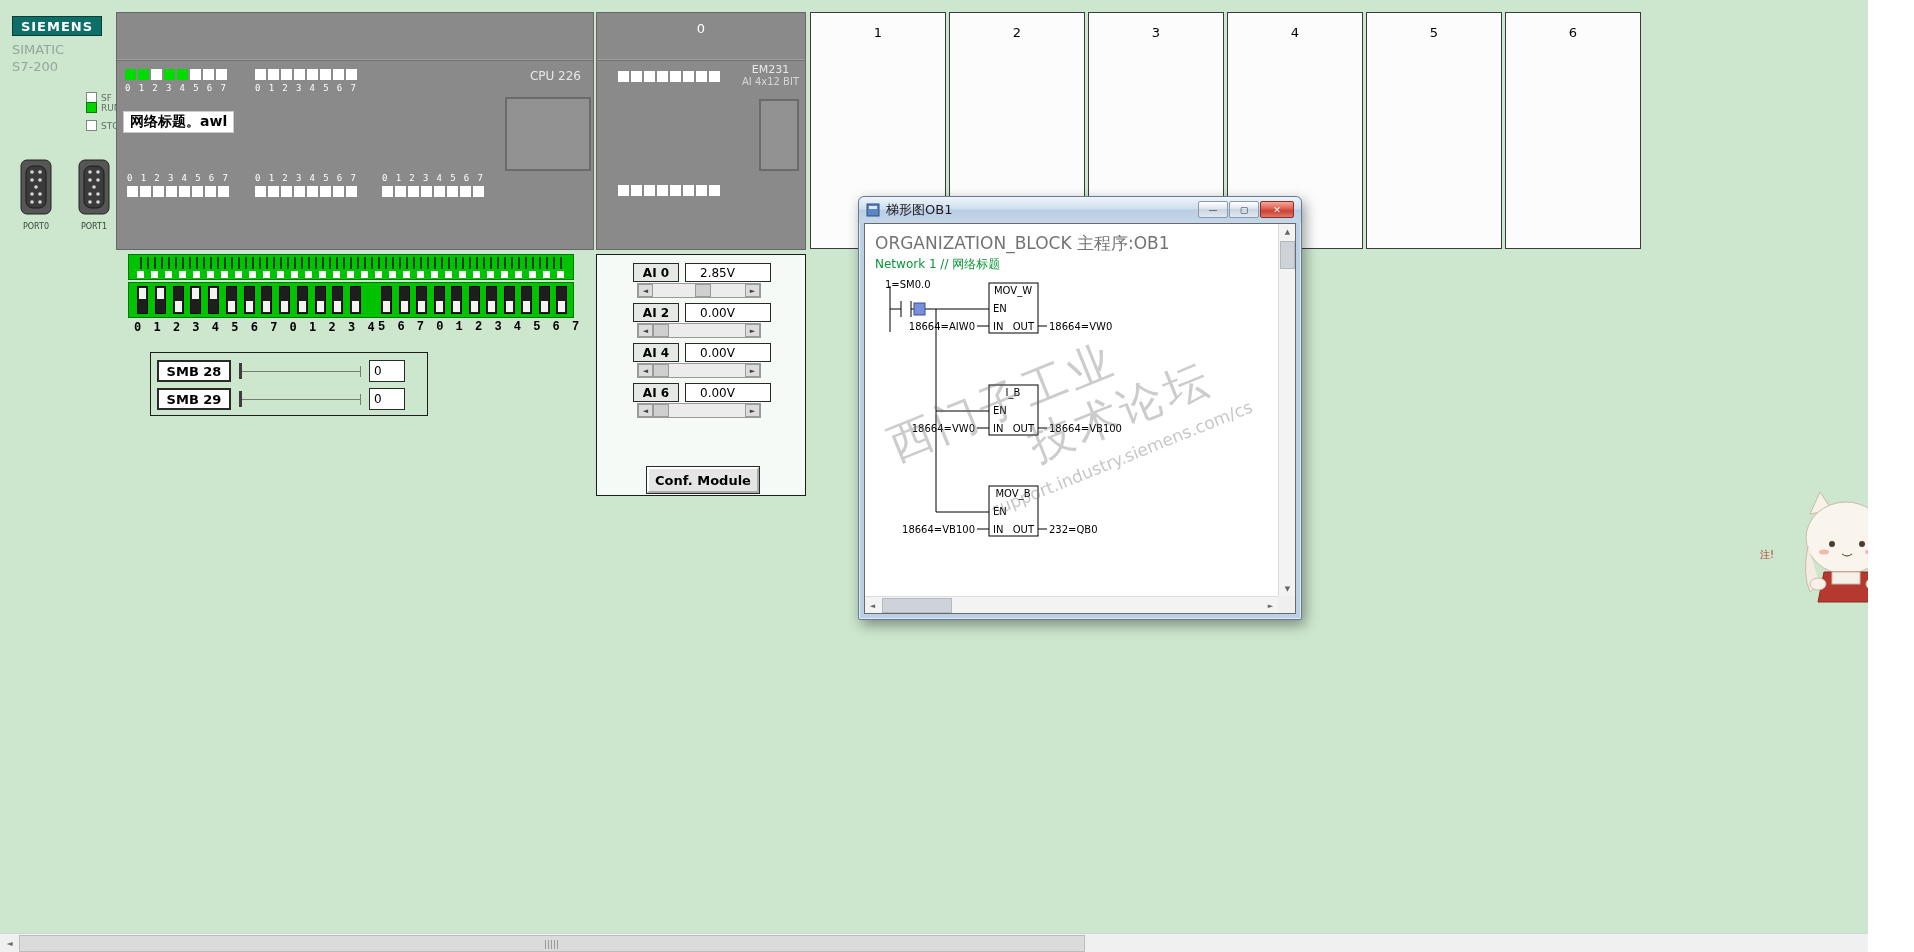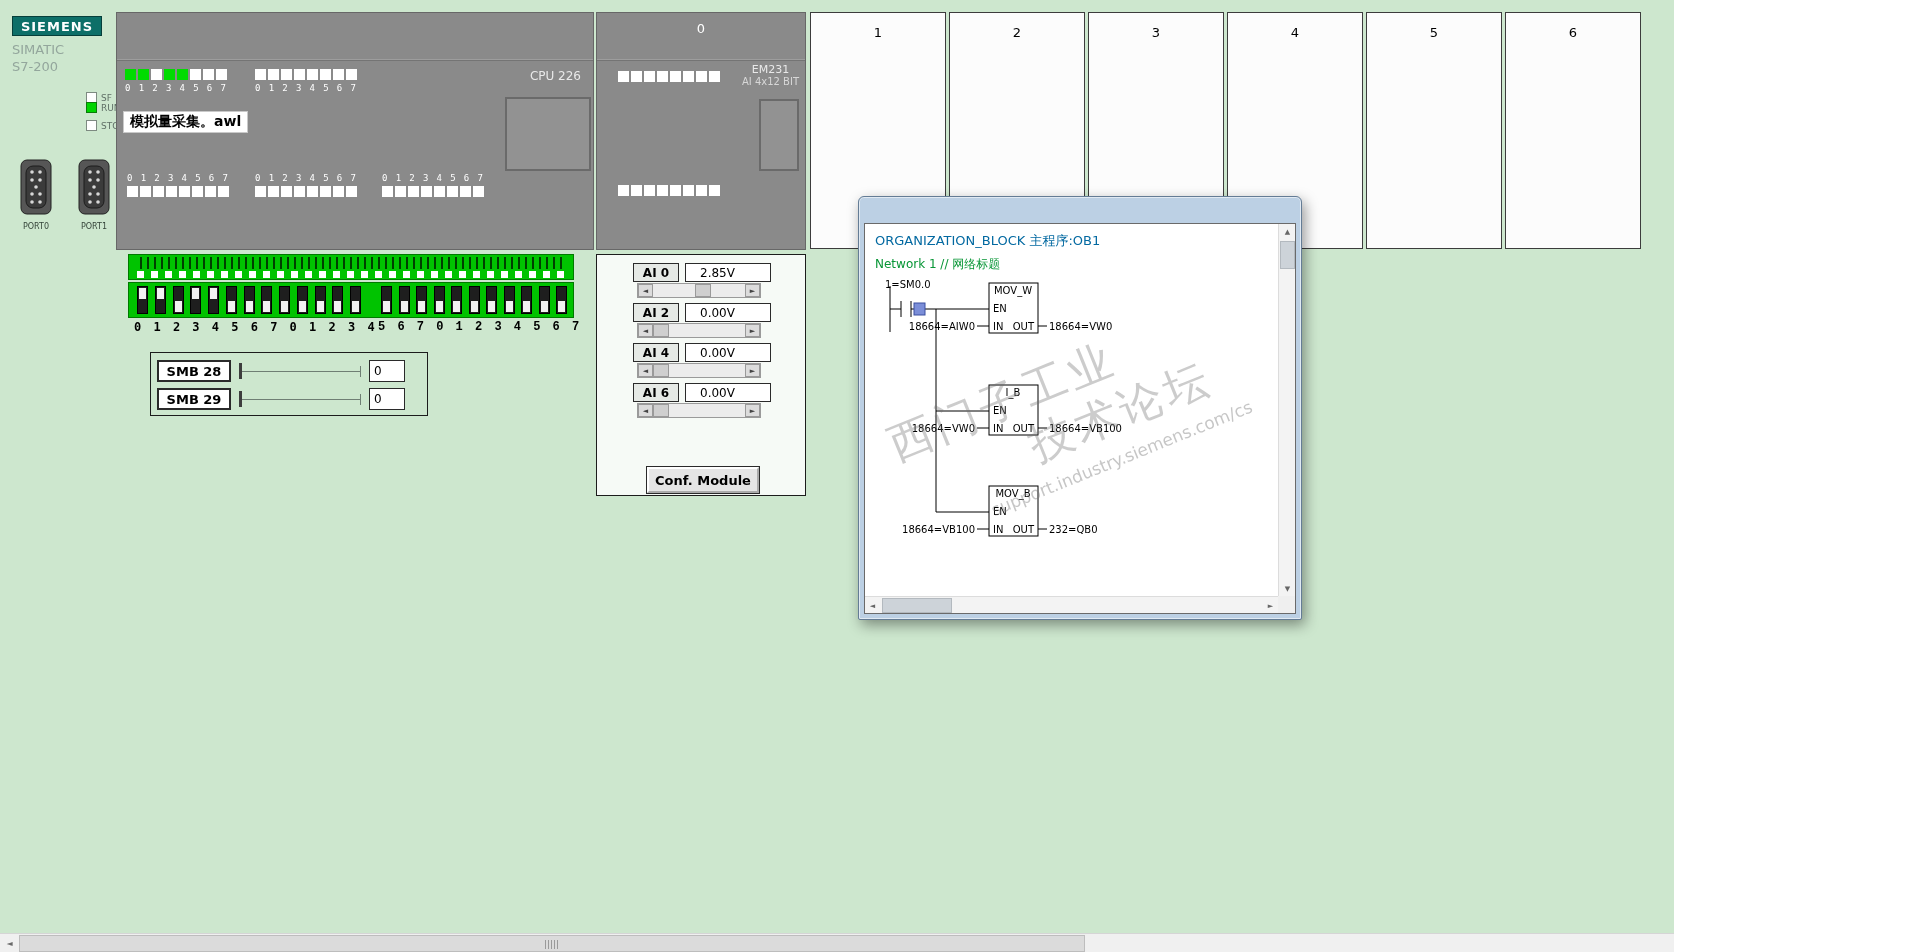--- a/index.html
+++ b/index.html
@@ -1,17 +1,17 @@
 <!DOCTYPE html>
 <html><head>
 <meta charset="utf-8">
 <style>
   * { margin:0; padding:0; box-sizing:border-box; }
   body { font-family:"DejaVu Sans", sans-serif; }
-  #stage { position:relative; width:1674px; height:952px; background:#cde7ce; overflow:hidden; }
+  #stage { position:relative; width:1868px; height:952px; background:#cde7ce; overflow:hidden; }
   .abs { position:absolute; }
 
   
   .siemens-logo { left:12px; top:16px; width:90px; height:20px; background:#0d6f68; color:#fff;
     font-size:13px; font-weight:bold; letter-spacing:1px; text-align:center; line-height:20px; border:1px solid #063f3a; }
   .brand-family { left:12px; top:42px; color:#93a69c; font-size:13px; }
   .brand-model  { left:12px; top:59px; color:#93a69c; font-size:13px; }
   .status-row { display:flex; align-items:center; gap:4px; }
   .status-led { width:11px; height:11px; background:#fff; border:1px solid #7d8a81; }
   .status-led.on { background:#00d400; border-color:#0a7a0a; }
@@ -93,21 +93,21 @@
     background:linear-gradient(#eef5fb, #cfdff0 45%, #b9cde3 50%, #c6d7e9); border-radius:6px 6px 0 0; }
   .win-icon { position:absolute; left:7px; top:6px; }
   .win-title { position:absolute; left:27px; top:0; line-height:26px; font-size:13px; color:#1b1b1b; }
   .win-btns { position:absolute; top:4px; right:7px; display:flex; gap:1px; }
   .wbtn { width:30px; height:17px; border:1px solid #8a9aa9; border-radius:2px; font-size:9px; color:#333;
     background:linear-gradient(#ffffff, #dde6ef 45%, #c8d5e2 50%, #e0e9f2);
     display:flex; align-items:center; justify-content:center; }
   .wbtn.close { width:34px; color:#fff; font-weight:bold; border-color:#8e2e23;
     background:linear-gradient(#f4a79d, #e2685a 40%, #cc4334 60%, #db7a6b); }
   .win-client { position:absolute; left:5px; right:5px; top:26px; bottom:5px; background:#fff; border:1px solid #6a6a6a; overflow:hidden; }
-  .ob-header { position:absolute; left:10px; top:8px; color:#0369a1; font-size:13px; }
+  .ob-header { position:absolute; left:10px; top:8px; color:#737373; font-size:17px; }
   .net-header { position:absolute; left:10px; top:32px; color:#089636; font-size:12px; }
   .ladder { position:absolute; left:6px; top:50px; }
   .ladder line { stroke:#000; stroke-width:1; }
   .ladder text { font-size:10px; fill:#000; font-family:"DejaVu Sans", sans-serif; }
   .ladder rect.block { fill:none; stroke:#000; }
   .vscroll { position:absolute; right:0; top:0; bottom:17px; width:17px; background:#f3f3f3; border-left:1px solid #dcdcdc; }
   .hscroll { position:absolute; left:0; right:17px; bottom:0; height:17px; background:#f3f3f3; border-top:1px solid #dcdcdc; }
   .scroll-corner { position:absolute; right:0; bottom:0; width:17px; height:17px; background:#efefef; }
   .vs-arrow { position:absolute; left:1px; width:15px; height:15px; font-size:7px; color:#666;
     display:flex; align-items:center; justify-content:center; background:#f3f3f3; }
@@ -220,21 +220,21 @@
           <div class="led"></div>
           <div class="led"></div>
           <div class="led"></div>
           <div class="led"></div>
           <div class="led"></div>
         </div>
       <div class="digits">0 1 2 3 4 5 6 7</div>
     </div>
 
     <div class="abs cpu-label">CPU 226</div>
-    <div class="abs filename">模拟量采集。awl</div>
+    <div class="abs filename">网络标题。awl</div>
     <div class="abs cartridge"></div>
 
     <div class="abs io-col" style="left:10px; top:160px;">
       <div class="digits">0 1 2 3 4 5 6 7</div>
       <div class="led-strip">
           <div class="led"></div>
           <div class="led"></div>
           <div class="led"></div>
           <div class="led"></div>
           <div class="led"></div>
@@ -458,20 +458,32 @@
     <div class="ai-scroll" style="top:148px;">
       <div class="sb-arrow left">◄</div>
       <div class="sb-thumb" style="left: 15px;"></div>
       <div class="sb-arrow right">►</div>
     </div>
 
     <div class="conf-btn">Conf. Module</div>
   </div>
 
   <div class="abs win">
+    <div class="win-titlebar">
+      <svg class="win-icon" width="14" height="14">
+        <rect x="1" y="1" width="12" height="12" fill="#5b86c4" stroke="#2d4f7c"></rect>
+        <rect x="3" y="3" width="8" height="3" fill="#dce8f5"></rect>
+      </svg>
+      <div class="win-title">梯形图OB1</div>
+      <div class="win-btns">
+        <div class="wbtn">—</div>
+        <div class="wbtn">▢</div>
+        <div class="wbtn close">✕</div>
+      </div>
+    </div>
     <div class="win-client">
       <div class="ob-header">ORGANIZATION_BLOCK 主程序:OB1</div>
       <div class="net-header">Network 1 //  网络标题</div>
 
       <svg class="ladder" width="400" height="275">
 
         <line x1="19" y1="12" x2="19" y2="58"></line>
 
         <g>
           <text x="14" y="14">1=SM0.0</text>

